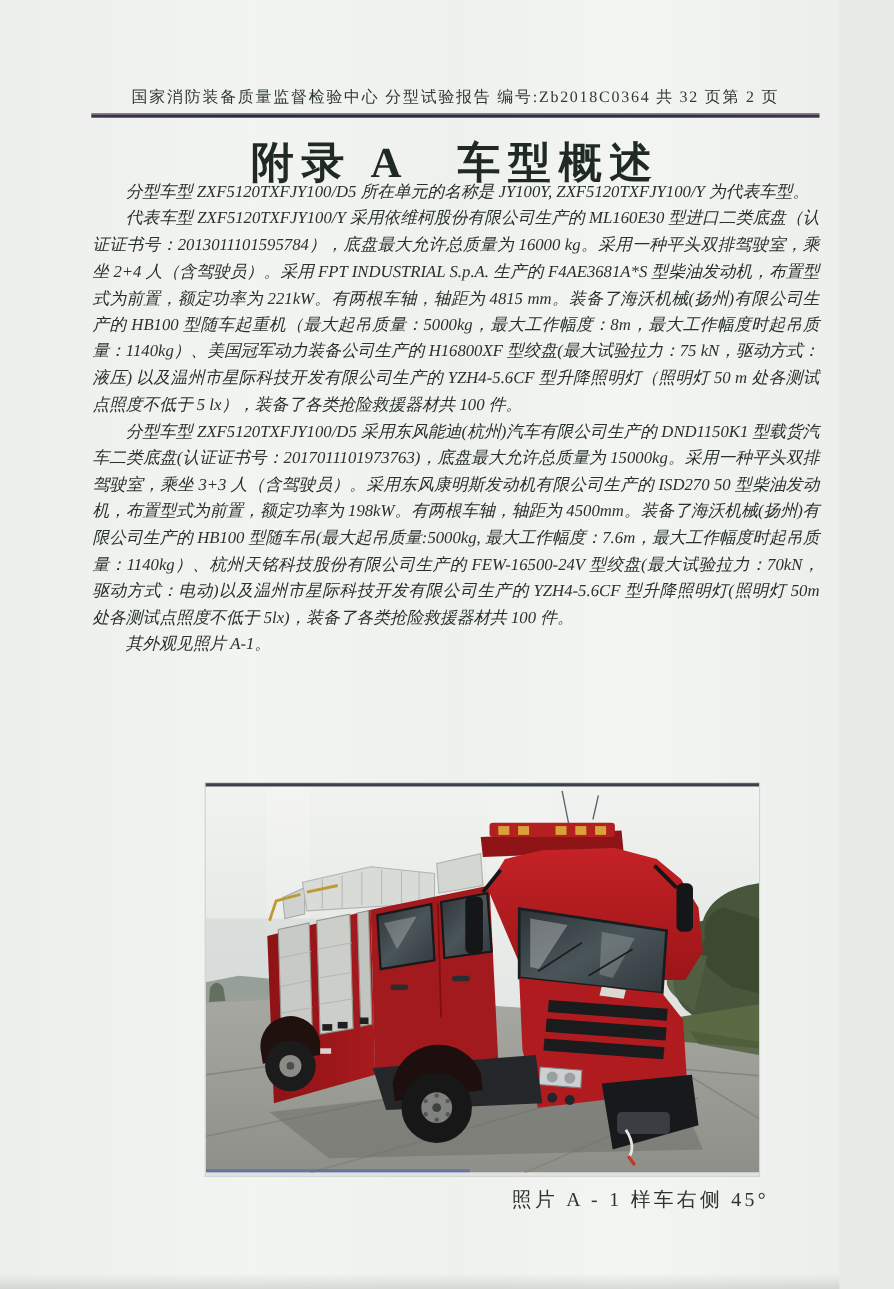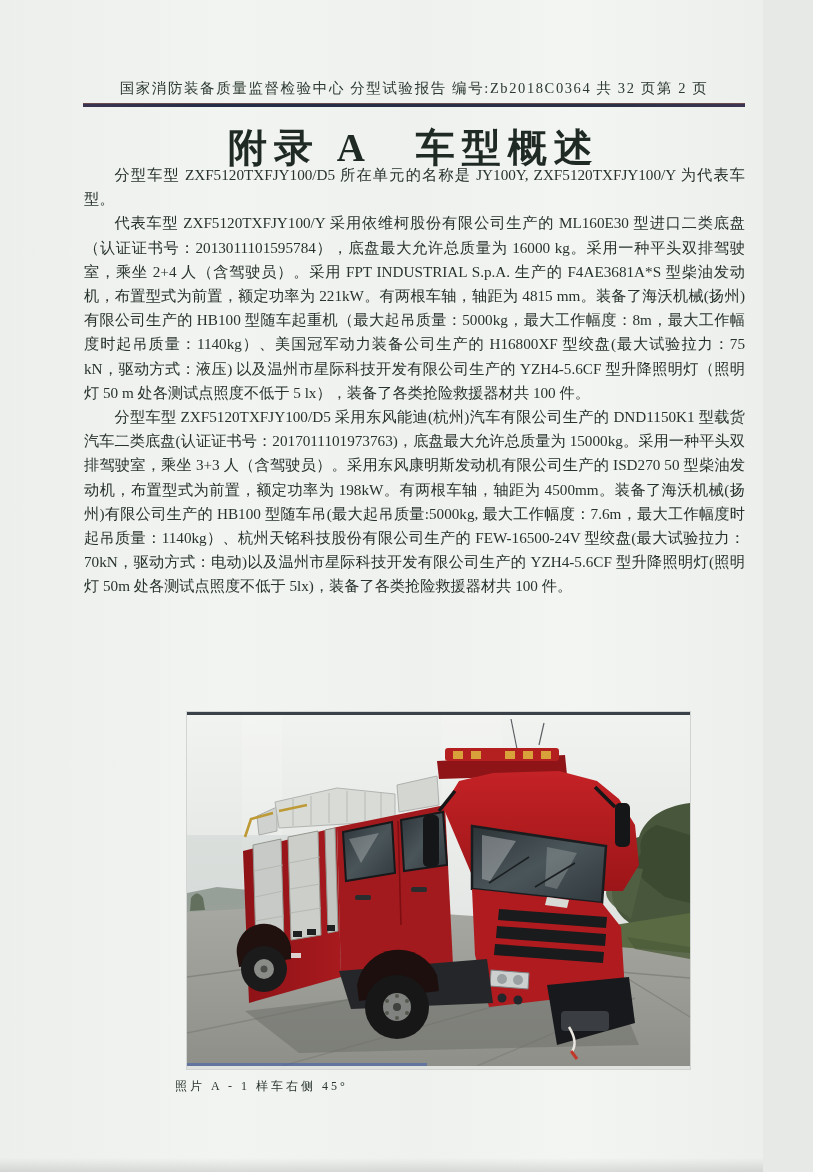--- a/index.html
+++ b/index.html
@@ -31,53 +31,55 @@
   }
   .doc-title{
     position:absolute;top:121px;left:84px;width:660px;
     text-align:center;font-size:39px;font-weight:bold;letter-spacing:7px;
     color:#1f2a24;
   }
   .body-text{
     position:absolute;top:163px;left:84px;width:661px;
     font-size:15.2px;line-height:24.2px;text-align:justify;
     color:#27322b;
+    font-style:italic;
   }
   .body-text p{margin:0;text-indent:2em;}
   .section-heading{
     position:absolute;top:678px;left:84px;
     font-size:19px;font-weight:bold;letter-spacing:2.5px;color:#1f2a24;
   }
   .photo-frame{
     position:absolute;top:712px;left:187px;width:503px;height:354px;
     border-top:3px solid #3b4148;
     box-shadow:0 0 0 1px rgba(120,125,122,0.25);
     background:#dfe2df;
     overflow:hidden;
   }
   .photo-frame svg{display:block;}
   .photo-caption{
-    position:absolute;top:1078px;left:175px;width:503px;
-    text-align:left;font-size:12px;letter-spacing:3px;color:#2a352e;
+    position:absolute;top:1078px;left:196px;width:503px;
+    text-align:right;font-size:18px;letter-spacing:3px;color:#2a352e;
   }
 </style>
 </head>
 <body>
 
 <div class="page">
 
   <div class="header">国家消防装备质量监督检验中心  分型试验报告  编号:Zb2018C0364 共 32 页第 2 页</div>
   <div class="header-rule"></div>
 
   <div class="doc-title">附录 A　车型概述</div>
 
   <div class="body-text">
     <p>分型车型 ZXF5120TXFJY100/D5 所在单元的名称是 JY100Y, ZXF5120TXFJY100/Y 为代表车型。</p>
     <p>代表车型 ZXF5120TXFJY100/Y 采用依维柯股份有限公司生产的 ML160E30 型进口二类底盘（认证证书号：2013011101595784），底盘最大允许总质量为 16000 kg。采用一种平头双排驾驶室，乘坐 2+4 人（含驾驶员）。采用 FPT INDUSTRIAL S.p.A. 生产的 F4AE3681A*S 型柴油发动机，布置型式为前置，额定功率为 221kW。有两根车轴，轴距为 4815 mm。装备了海沃机械(扬州)有限公司生产的 HB100 型随车起重机（最大起吊质量：5000kg，最大工作幅度：8m，最大工作幅度时起吊质量：1140kg）、美国冠军动力装备公司生产的 H16800XF 型绞盘(最大试验拉力：75 kN，驱动方式：液压) 以及温州市星际科技开发有限公司生产的 YZH4-5.6CF 型升降照明灯（照明灯 50 m 处各测试点照度不低于 5 lx），装备了各类抢险救援器材共 100 件。</p>
     <p>分型车型 ZXF5120TXFJY100/D5 采用东风能迪(杭州)汽车有限公司生产的 DND1150K1 型载货汽车二类底盘(认证证书号：2017011101973763)，底盘最大允许总质量为 15000kg。采用一种平头双排驾驶室，乘坐 3+3 人（含驾驶员）。采用东风康明斯发动机有限公司生产的 ISD270 50 型柴油发动机，布置型式为前置，额定功率为 198kW。有两根车轴，轴距为 4500mm。装备了海沃机械(扬州)有限公司生产的 HB100 型随车吊(最大起吊质量:5000kg, 最大工作幅度：7.6m，最大工作幅度时起吊质量：1140kg）、杭州天铭科技股份有限公司生产的 FEW-16500-24V 型绞盘(最大试验拉力：70kN，驱动方式：电动)以及温州市星际科技开发有限公司生产的 YZH4-5.6CF 型升降照明灯(照明灯 50m 处各测试点照度不低于 5lx)，装备了各类抢险救援器材共 100 件。</p>
+    <p>其外观见照片 A-1。</p>
   </div>
 
 
   <div class="photo-frame">
     <svg width="503" height="351" viewBox="0 0 503 351" xmlns="http://www.w3.org/2000/svg">
       <defs>
         <linearGradient id="sky" x1="0" y1="0" x2="0" y2="1">
           <stop offset="0" stop-color="#f1f3f0"></stop>
           <stop offset="0.55" stop-color="#e6e9e6"></stop>
           <stop offset="1" stop-color="#dde1de"></stop>

